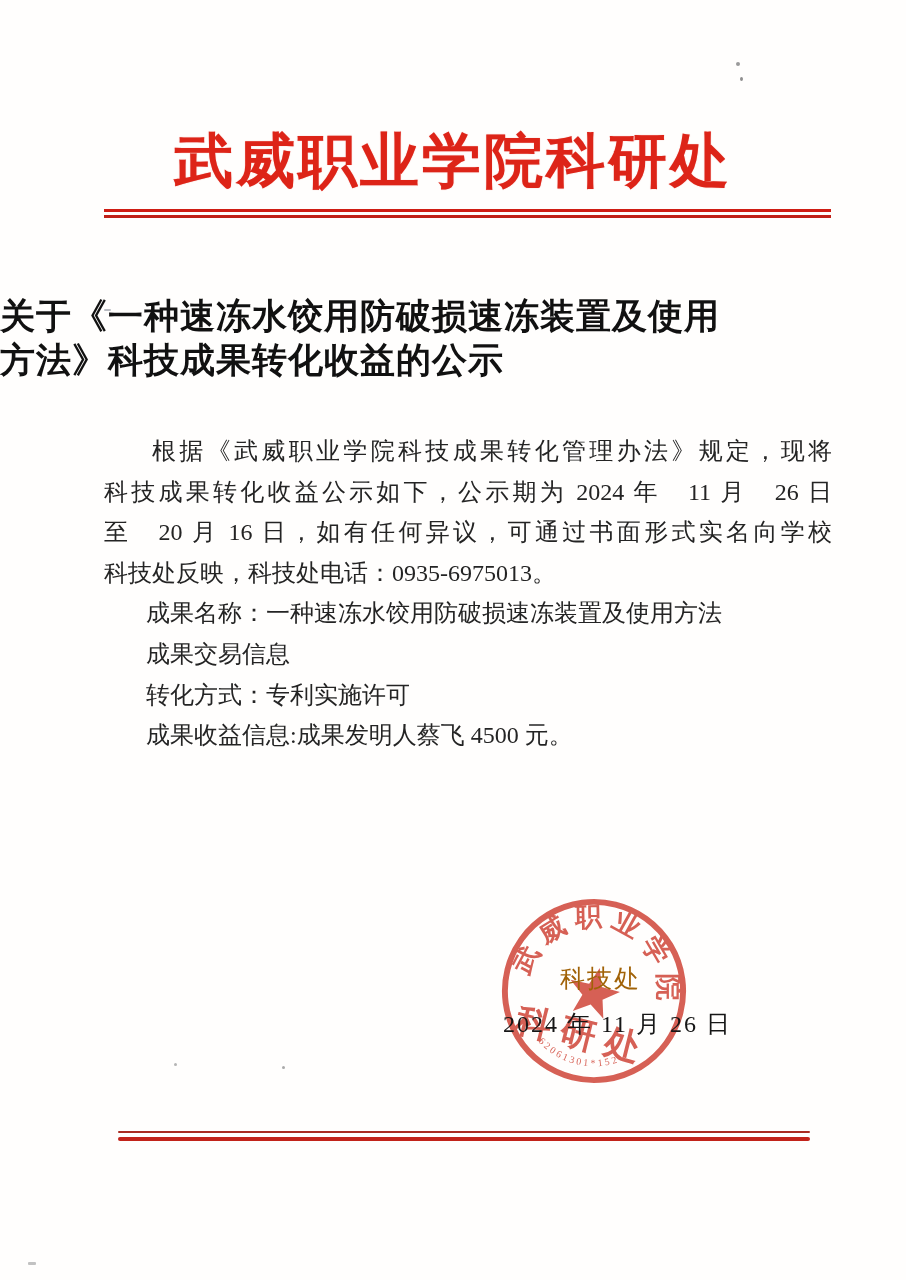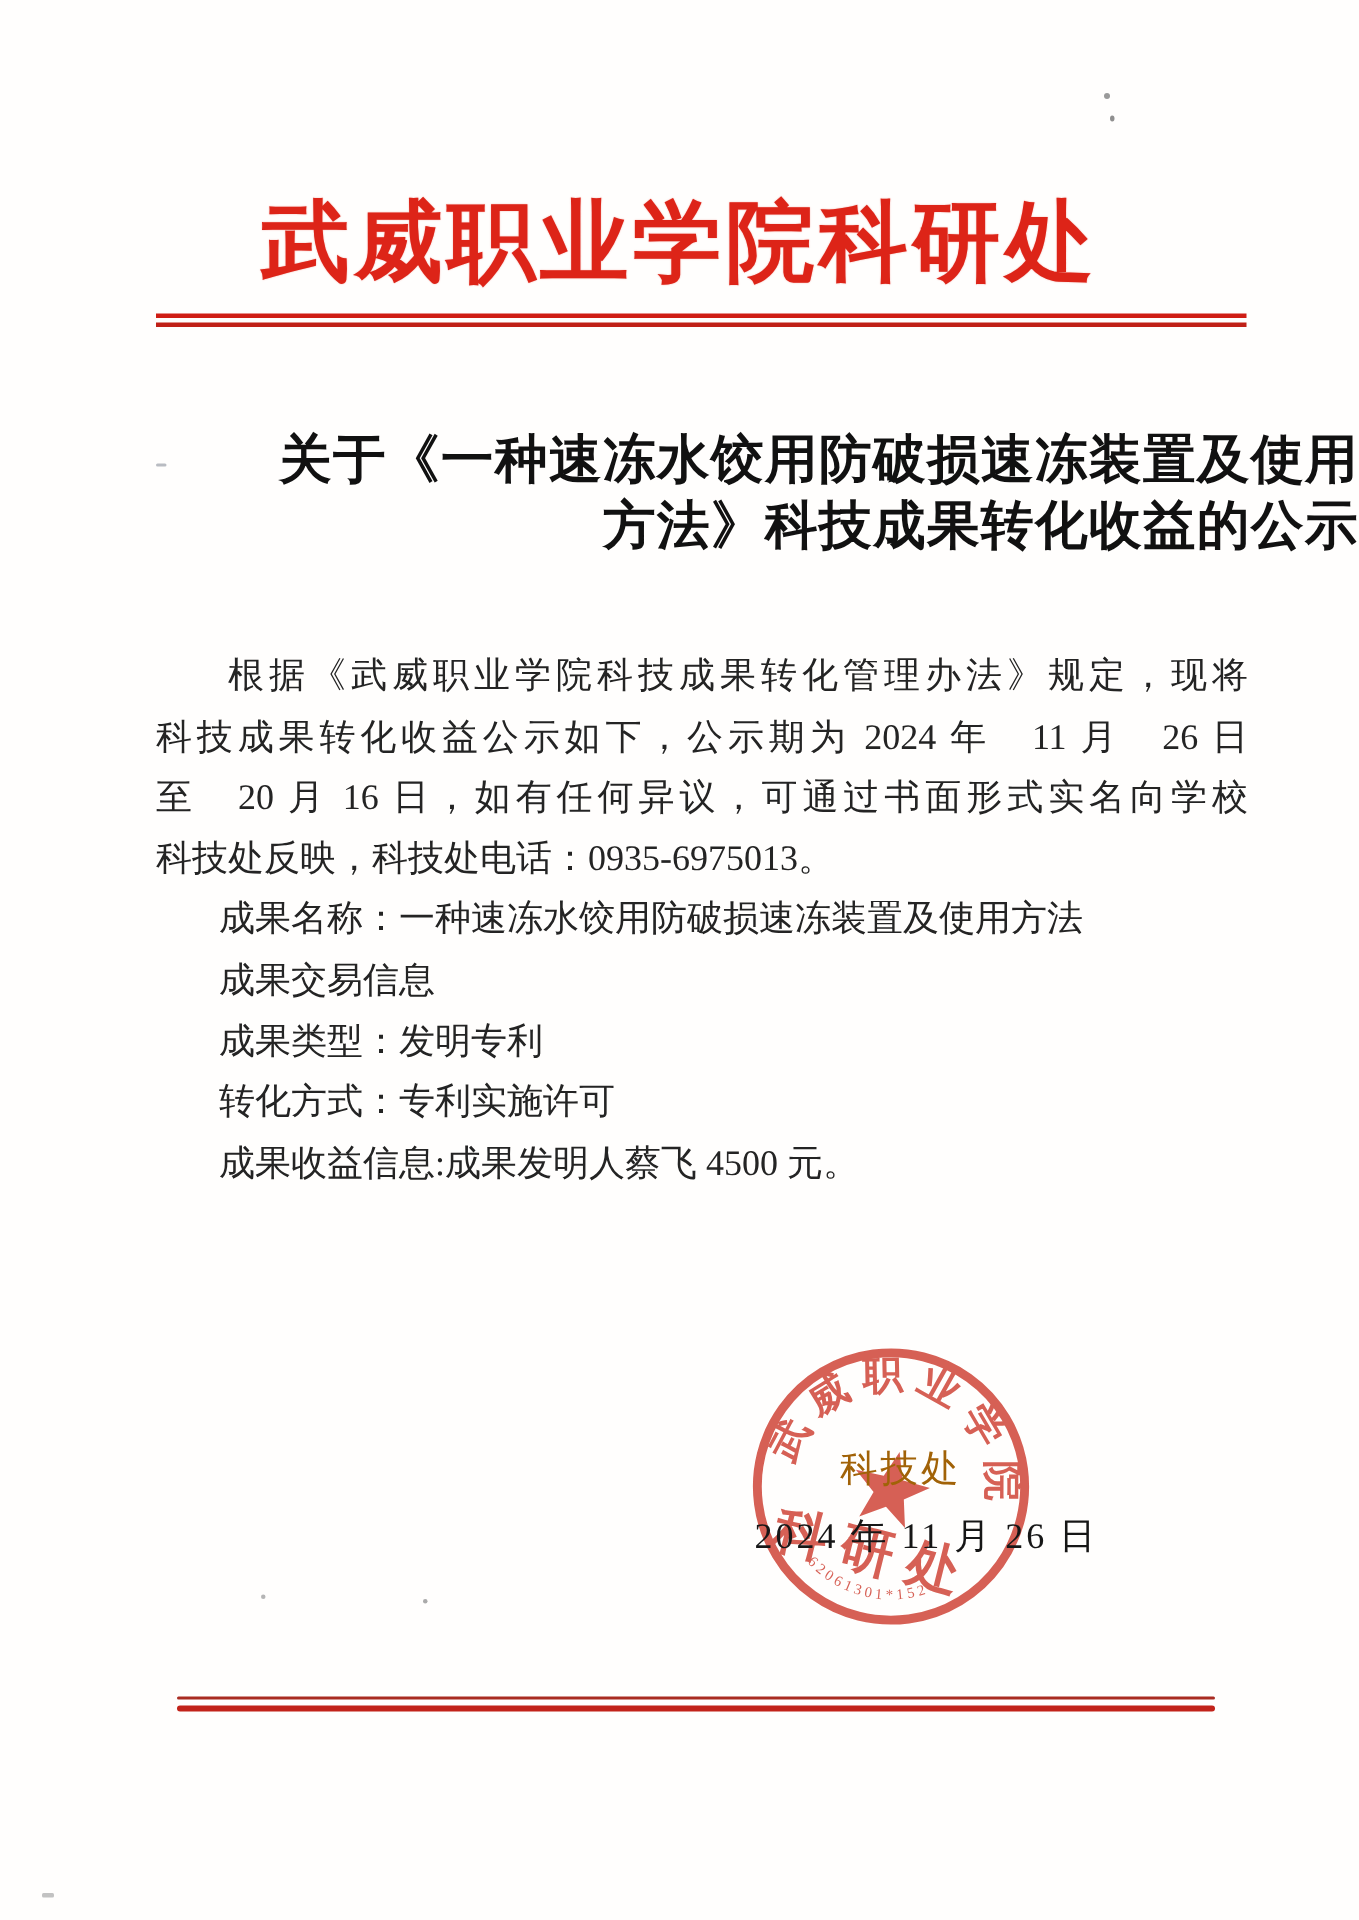--- a/index.html
+++ b/index.html
@@ -20,22 +20,22 @@
     letter-spacing:3px;
     color:#dd2418;
     line-height:78px;
     text-shadow:0 0 1px rgba(221,36,24,.45);
   }
   .rule-top{position:absolute;left:104px;top:209px;width:727px;}
   .rule-top .r1{height:3px;background:#cf1d14;margin-bottom:3px;}
   .rule-top .r2{height:3px;background:#c02017;}
   
   .doc-title{
-    position:absolute;top:285px;left:0;width:906px;
-    text-align:right;font-weight:bold;
+    position:absolute;top:295px;left:0;width:906px;
+    text-align:left;font-weight:bold;
     font-size:35px;line-height:44px;color:#111;
     letter-spacing:1px;
   }
   
   .body-text{
     position:absolute;left:104px;top:431px;width:728px;
     font-size:24px;line-height:40.6px;
     color:#242424;
   }
   .line{white-space:pre-wrap;}
@@ -88,21 +88,20 @@
     <div>方法》科技成果转化收益的公示</div>
   </div>
 
   <div class="body-text">
     <div class="line fill indent">根据《武威职业学院科技成果转化管理办法》规定，现将</div>
     <div class="line fill">科技成果转化收益公示如下，公示期为 2024 年　11 月　26 日</div>
     <div class="line fill">至　20 月 16 日，如有任何异议，可通过书面形式实名向学校</div>
     <div class="line">科技处反映，科技处电话：0935-6975013。</div>
     <div class="line inset">成果名称：一种速冻水饺用防破损速冻装置及使用方法</div>
     <div class="line inset">成果交易信息</div>
-    <div class="line inset">成果类型：发明专利</div>
     <div class="line inset">转化方式：专利实施许可</div>
     <div class="line inset">成果收益信息:成果发明人蔡飞 4500 元。</div>
   </div>
 
   <svg class="seal" viewBox="0 0 200 200" xmlns="http://www.w3.org/2000/svg">
     <defs>
       <path id="arcTop" d="M 35 111.5 A 66 66 0 1 1 165 111.5" fill="none"></path>
       <path id="arcBottom" d="M 37.7 143.6 A 76 76 0 0 0 162.3 143.6" fill="none"></path>
     </defs>
     <circle cx="100" cy="100" r="90" fill="none" stroke="#cf4336" stroke-width="6"></circle>

